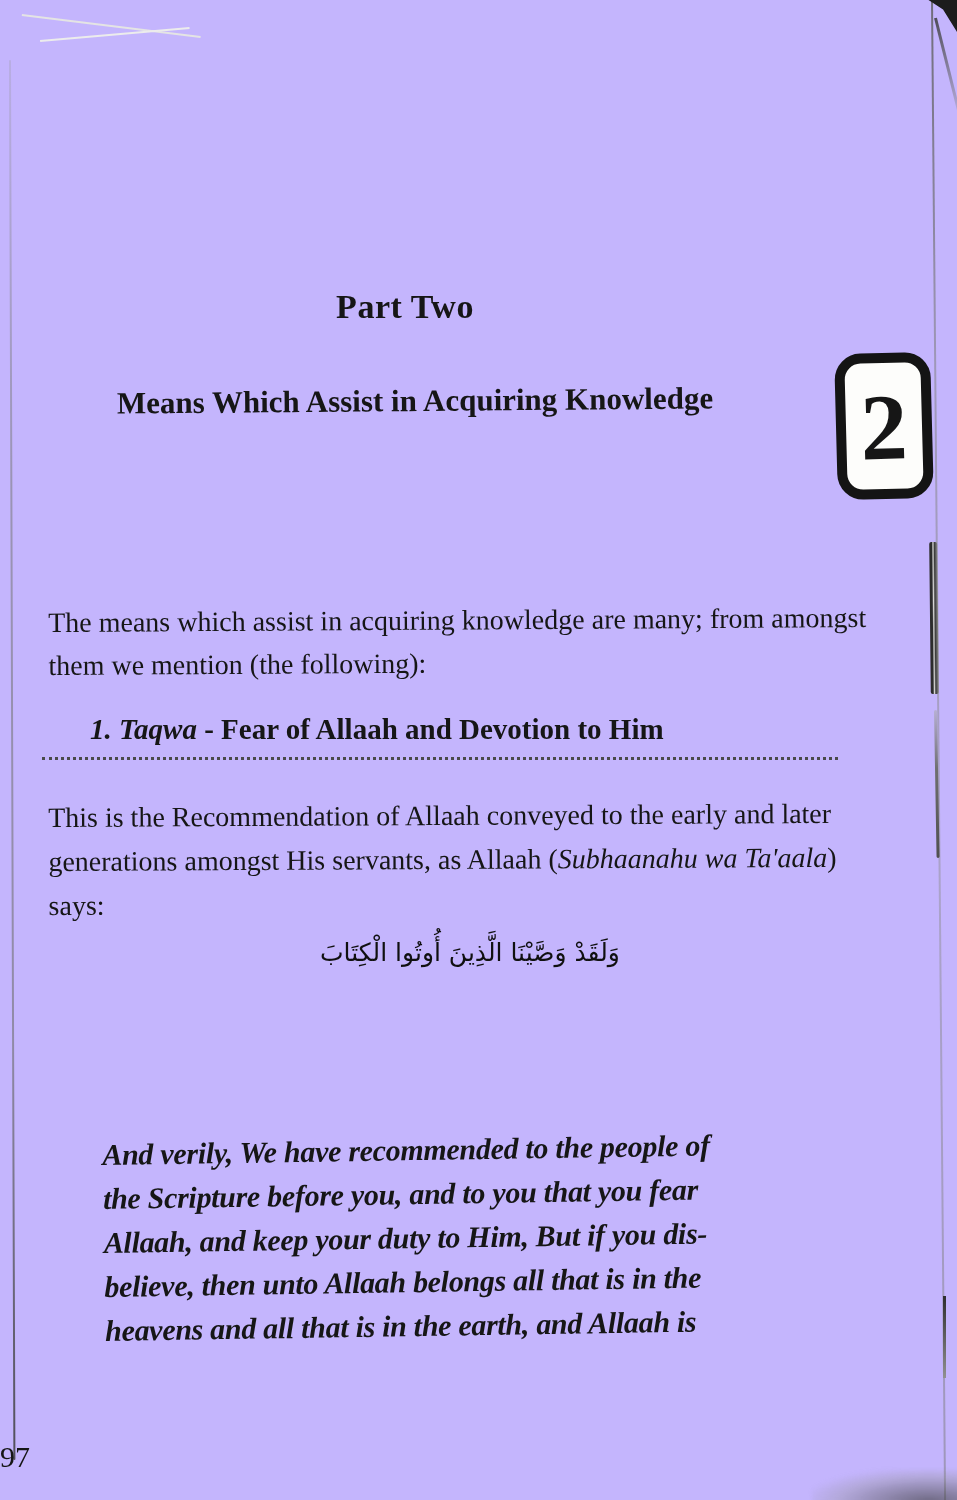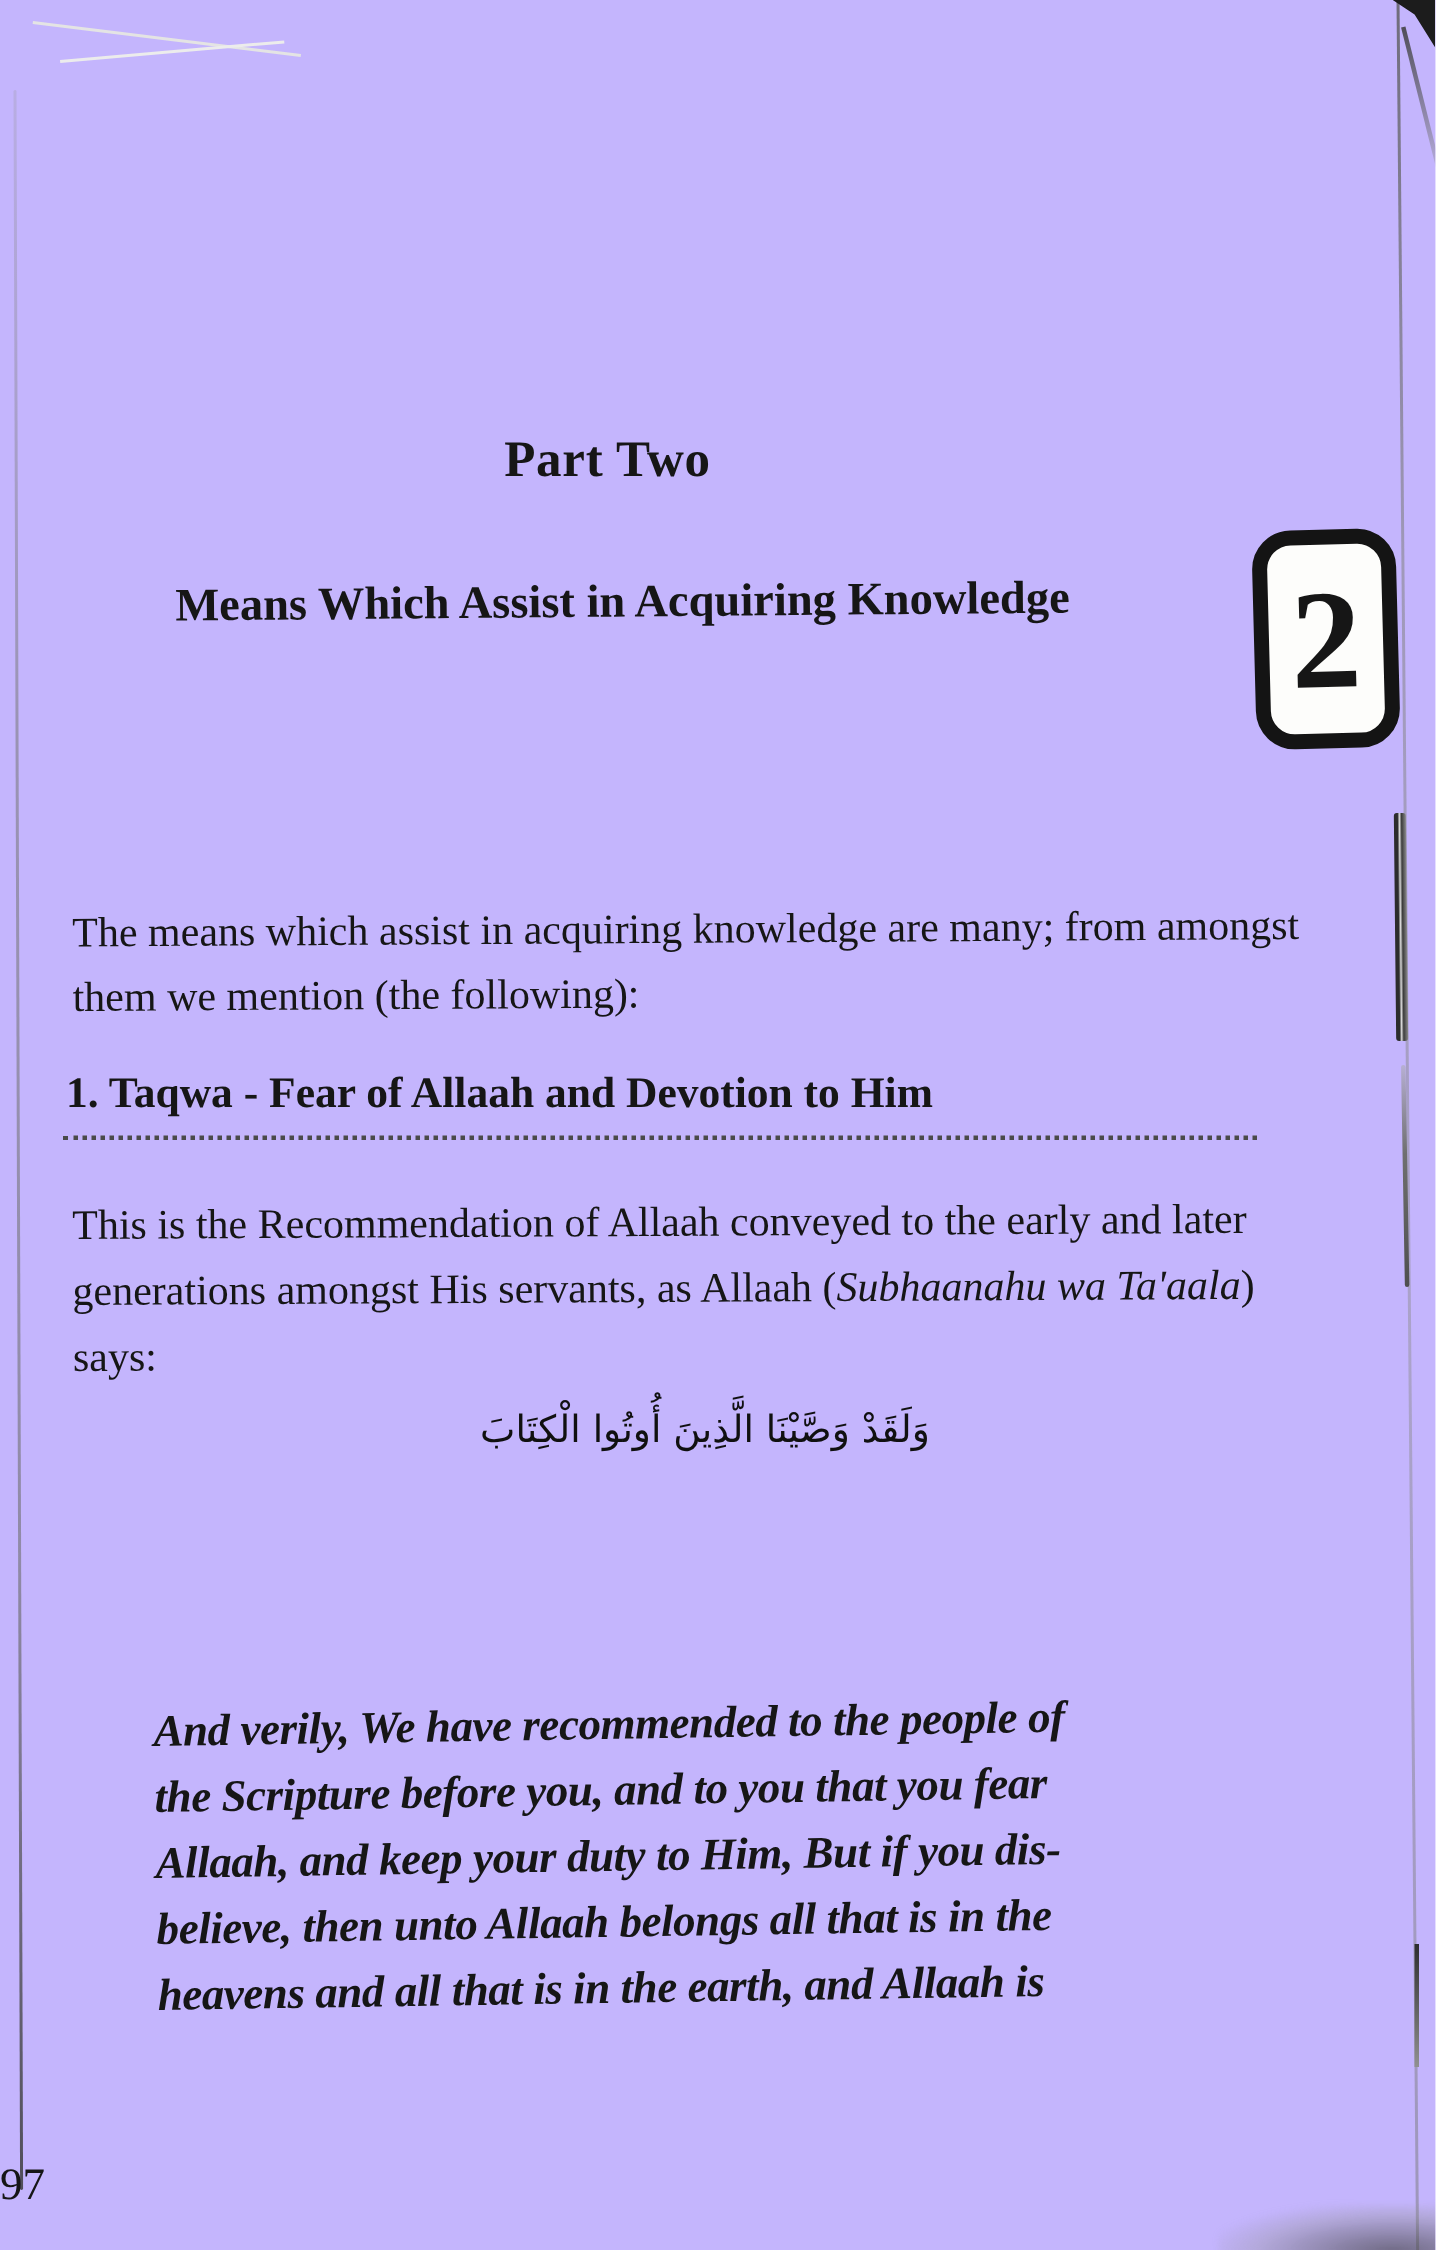--- a/index.html
+++ b/index.html
@@ -94,21 +94,21 @@
   .intro {
     position: absolute; left: 48px; top: 601px;
     font-size: 28px; line-height: 43px;
     transform: rotate(-0.35deg); transform-origin: left top;
   }
 
   .section-heading {
     position: absolute; left: 44px; top: 713px;
     font-size: 29px; white-space: nowrap;
   }
-  .section-heading .num-term { font-weight: bold; }
+  .section-heading .num-term { font-style: italic; font-weight: bold; margin-left: 46px; }
   .section-heading .sep { font-weight: bold; }
   .section-heading .title { font-weight: bold; }
   .dotted-rule {
     position: absolute; left: 42px; top: 757px; width: 796px; height: 0;
     border-top: 3px dotted #4a4a4a;
   }
 
   .paragraph {
     position: absolute; left: 48px; top: 796px;
     font-size: 28px; line-height: 44px;

